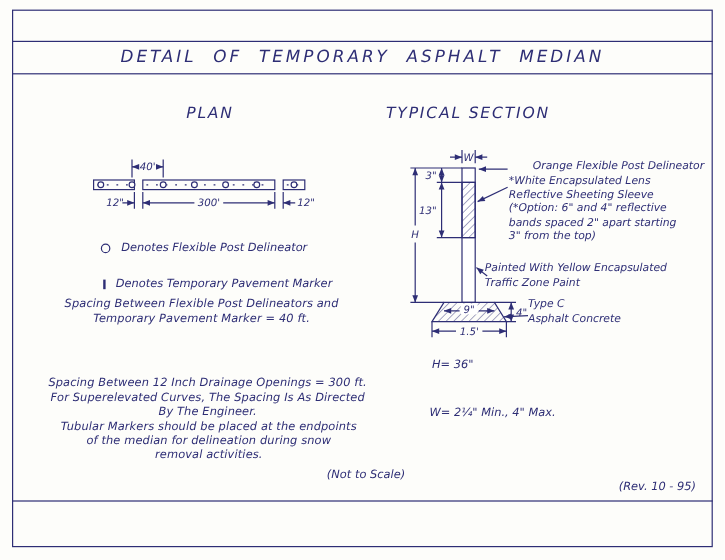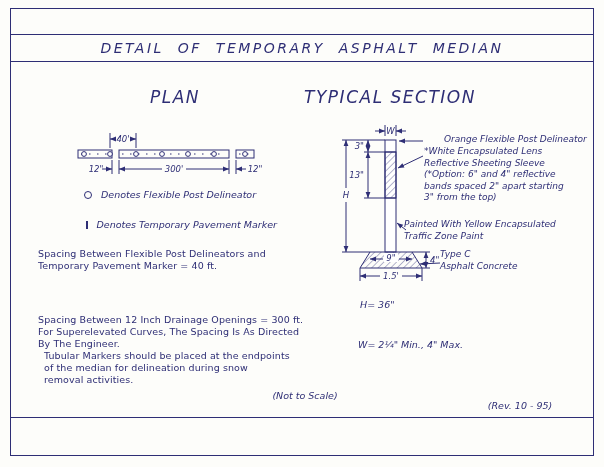--- a/index.html
+++ b/index.html
@@ -5,25 +5,25 @@
   :root { --ink: #2e2e75; }
   html, body { margin: 0; padding: 0; background: #ffffff; }
   .sheet {
     position: relative; width: 604px; height: 467px; background: #fdfdfa;
     font-family: "DejaVu Sans", sans-serif; color: var(--ink); overflow: hidden;
   }
   .abs { position: absolute; }
   .hline { position: absolute; height: 0; border-top: 1px solid var(--ink); }
   .frame { position: absolute; border: 1.2px solid var(--ink); box-sizing: border-box; }
   .title { font-style: italic; font-size: 14px; letter-spacing: 2.5px; word-spacing: 7px; text-align: center; white-space: nowrap; }
-  .h2 { font-style: italic; font-size: 17px; letter-spacing: 1.5px; text-align: center; white-space: nowrap; }
-  .note { font-size: 9.5px; line-height: 1.24; white-space: pre-line; letter-spacing: 0.1px; }
+  .h2 { font-style: italic; font-size: 13px; letter-spacing: 1.5px; text-align: center; white-space: nowrap; }
+  .note { font-style: italic; font-size: 9.5px; line-height: 1.24; white-space: pre-line; letter-spacing: 0.1px; text-align: center; }
   .callout { font-style: italic; font-size: 9px; line-height: 1.28; white-space: pre-line; width: 175px; }
   .small { font-style: italic; font-size: 9.5px; white-space: nowrap; }
-  .legend-row { display: flex; align-items: center; gap: 9px; font-style: italic; font-size: 9.5px; white-space: nowrap; }
+  .legend-row { display: flex; align-items: center; gap: 9px; font-style: italic; font-size: 9.5px; white-space: nowrap; margin-top: 12px; }
   .sym-circle { width: 6px; height: 6px; border: 1.1px solid var(--ink); border-radius: 50%; display: inline-block; flex: none; }
   .sym-tick { width: 1.5px; height: 8px; background: var(--ink); display: inline-block; flex: none; margin-left: 2px; }
   svg.draw line, svg.draw path, svg.draw rect, svg.draw polygon, svg.draw circle { stroke: var(--ink); stroke-width: 1; }
   svg.draw .hl { stroke-width: 0.7; }
   svg.draw text { fill: var(--ink); stroke: none; font: italic 8.5px "DejaVu Sans", sans-serif; }
   svg.draw marker path { fill: var(--ink); stroke: none; }
 </style>
 </head>
 <body>
 
@@ -195,15 +195,15 @@
 3" from the top)</div>
   <div class="abs callout" style="left:404px; top:219px;">Painted With Yellow Encapsulated
 Traffic Zone Paint</div>
   <div class="abs callout" style="left:440px; top:249px;">Type C
 Asphalt Concrete</div>
 
   <div class="abs small" style="left:360px; top:299px;">H= 36"</div>
   <div class="abs small" style="left:358px; top:339px;">W= 2¼" Min., 4" Max.</div>
 
   <div class="abs small" style="left:230px; top:390px; width:150px; text-align:center;">(Not to Scale)</div>
-  <div class="abs small" style="left:460px; top:400px; width:120px; text-align:center;">(Rev. 10 - 95)</div>
+  <div class="abs small" style="left:460px; top:400px; width:120px; text-align:right;">(Rev. 10 - 95)</div>
 
 </div>
 
 </body></html>

